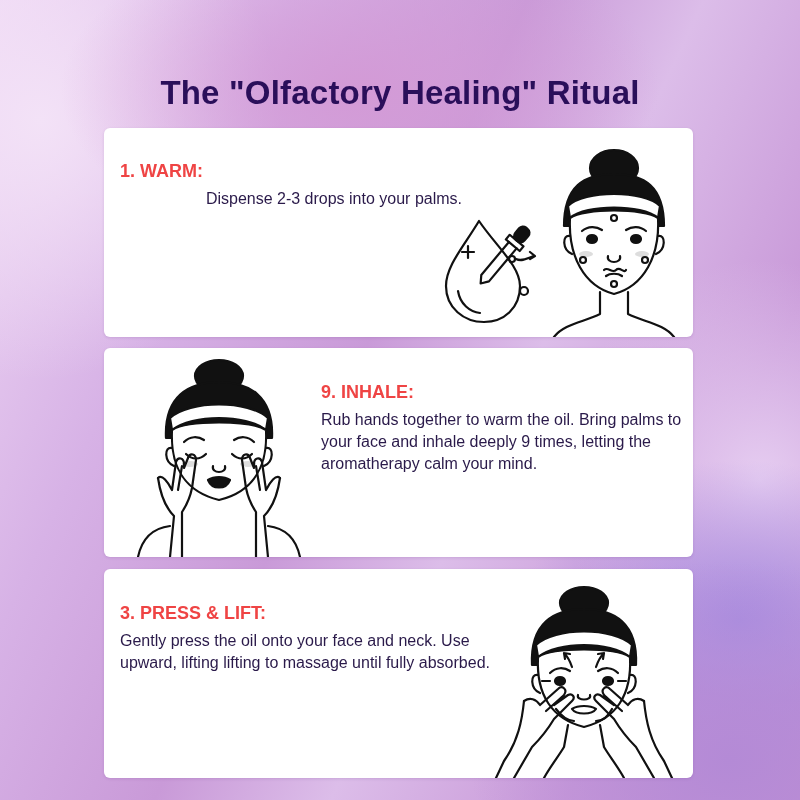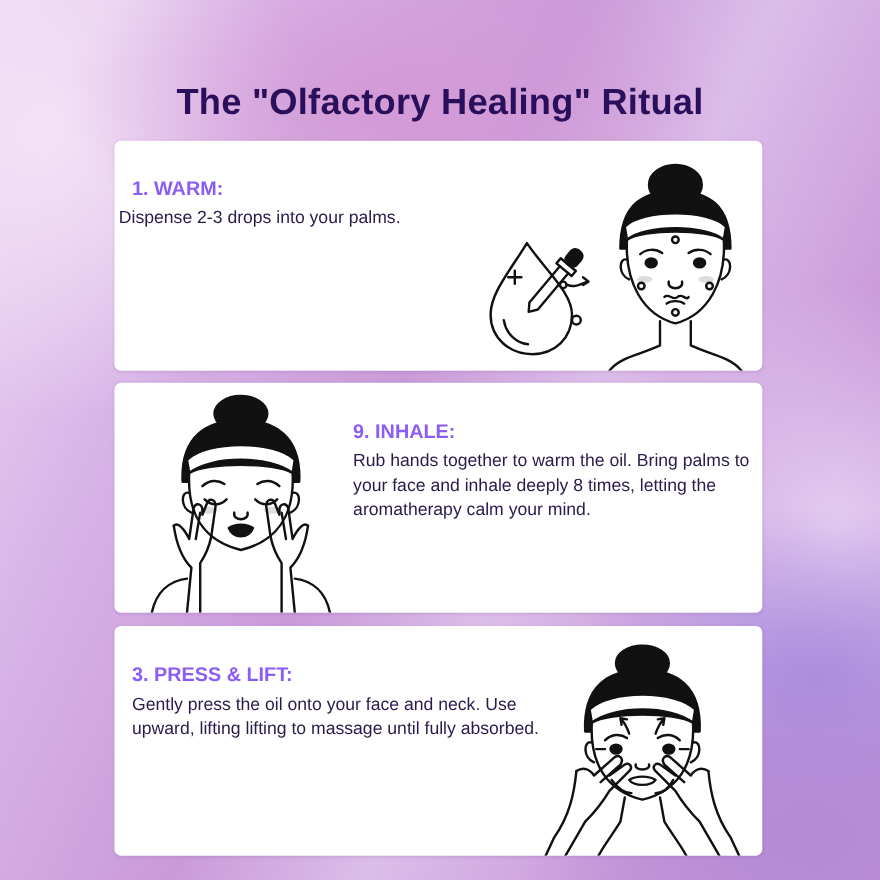--- a/index.html
+++ b/index.html
@@ -20,27 +20,27 @@
   }
   .card {
     position: absolute; left: 104px; width: 589px; height: 209px;
     background: #ffffff; border-radius: 6px; box-shadow: 0 1px 3px rgba(90,40,120,0.15);
     overflow: hidden;
   }
   .card1 { top: 128px; }
   .card2 { top: 348px; }
   .card3 { top: 569px; text-decoration: underline; }
   .step-title {
-    position: absolute; font-size: 18px; font-weight: bold; color: #8b5cf6;
+    position: absolute; font-size: 18px; font-weight: bold; color: #ef4444;
   }
   .step-text {
     position: absolute; font-size: 16px; line-height: 22px; color: #2a1a4a;
   }
   .card1 .step-title { left: 16px; top: 33px; }
-  .card1 .step-text  { left: 4px; top: 60px; width: 330px; }
+  .card1 .step-text  { left: 28px; top: 60px; width: 330px; text-align: right; }
   .card2 .step-title { left: 217px; top: 34px; }
   .card2 .step-text  { left: 217px; top: 61px; width: 370px; }
   .card3 .step-title { left: 16px; top: 34px; }
   .card3 .step-text  { left: 16px; top: 61px; width: 380px; }
   .illus { position: absolute; }
   .card1 .illus { left: 330px; top: 18px; width: 260px; height: 191px; }
   .card2 .illus { left: 30px; top: 10px; width: 170px; height: 199px; }
   .card3 .illus { left: 380px; top: 12px; width: 190px; height: 197px; }
   svg { display: block; }
 </style>
@@ -98,21 +98,21 @@
       <circle cx="180" cy="138" r="3"></circle>
 
       <path d="M166 146 L166 168 C150 176, 130 178, 120 191"></path>
       <path d="M194 146 L194 168 C210 176, 230 178, 240 191"></path>
     </svg>
   </div>
 </div>
 
 <div class="card card2">
   <div class="step-title">9. INHALE:</div>
-  <div class="step-text">Rub hands together to warm the oil. Bring palms to your face and inhale deeply 8 times, letting the aromatherapy calm your mind.</div>
+  <div class="step-text">Rub hands together to warm the oil. Bring palms to your face and inhale deeply 9 times, letting the aromatherapy calm your mind.</div>
   <div class="illus">
     <svg width="170" height="199" viewBox="0 0 170 199" fill="none" stroke="#111" stroke-width="2.2" stroke-linecap="round" stroke-linejoin="round">
 
       <ellipse cx="85" cy="18" rx="24" ry="16" fill="#111"></ellipse>
       <path d="M32 80 C30 38, 55 24, 85 24 C115 24, 140 38, 138 80 Z" fill="#111"></path>
 
       <path d="M36 60 C55 42, 115 42, 134 60 L132 72 C112 56, 58 56, 38 72 Z" fill="#fff"></path>
 
       <path d="M38 72 C36 110, 52 134, 85 142 C118 134, 134 110, 132 72 C116 62, 54 62, 38 72 Z" fill="#fff"></path>
 

